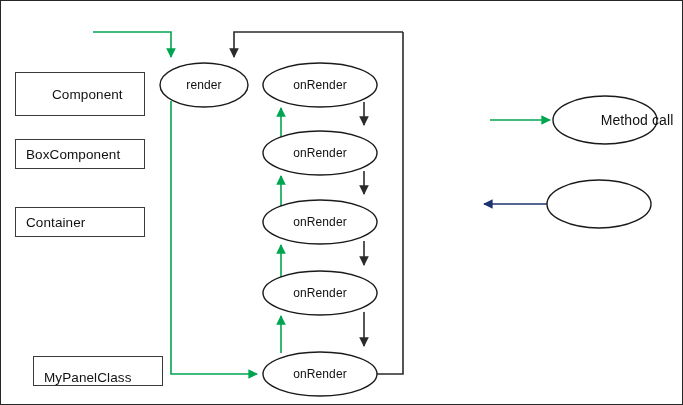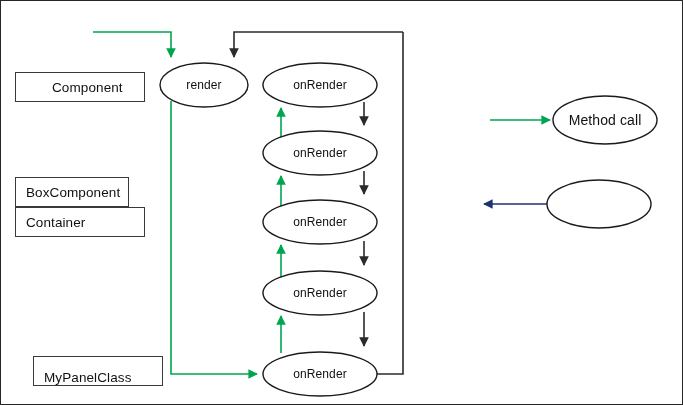--- a/index.html
+++ b/index.html
@@ -98,35 +98,35 @@
     <ellipse cx="319" cy="292" rx="57" ry="22" fill="#ffffff" stroke="#1a1a1a" stroke-width="1.4"></ellipse>
     <ellipse cx="319" cy="373" rx="57" ry="22" fill="#ffffff" stroke="#1a1a1a" stroke-width="1.4"></ellipse>
 
     <path d="M 489 119 L 549 119" fill="none" stroke="#00A550" stroke-width="1.6" marker-end="url(#arrow-green)"></path>
     <path d="M 546 203 L 483 203" fill="none" stroke="#1F3270" stroke-width="1.6" marker-end="url(#arrow-navy)"></path>
 
     <ellipse cx="604" cy="119" rx="52" ry="24" fill="#ffffff" stroke="#1a1a1a" stroke-width="1.4"></ellipse>
     <ellipse cx="598" cy="203" rx="52" ry="24" fill="#ffffff" stroke="#1a1a1a" stroke-width="1.4"></ellipse>
   </svg>
 
-  <div class="cls-box" style="left:14px; top:71px; width:130px; height:30px;padding-left:36px;">
+  <div class="cls-box" style="left:14px; top:71px; width:130px; height:44px;padding-left:36px;">
     <span>Component</span>
   </div>
-  <div class="cls-box" style="left:14px; top:138px; width:114px; height:30px;margin-top:38px;">
+  <div class="cls-box" style="left:14px; top:138px; width:130px; height:30px;">
     <span>BoxComponent</span>
   </div>
   <div class="cls-box" style="left:14px; top:206px; width:130px; height:30px;">
     <span>Container</span>
   </div>
   <div class="cls-box" style="left:32px; top:355px; width:130px; height:30px;align-items:flex-end;">
     <span>MyPanelClass</span>
   </div>
 
   <div class="node-label" style="left:203px; top:84px;">render</div>
   <div class="node-label" style="left:319px; top:84px;">onRender</div>
   <div class="node-label" style="left:319px; top:152px;">onRender</div>
   <div class="node-label" style="left:319px; top:221px;">onRender</div>
   <div class="node-label" style="left:319px; top:292px;">onRender</div>
   <div class="node-label" style="left:319px; top:373px;">onRender</div>
 
-  <div class="legend-label" style="left:604px; top:119px;">Method call</div>
+  <div class="legend-label" style="left:636px; top:119px;">Method call</div>
 
 </div>
 
 </body></html>

